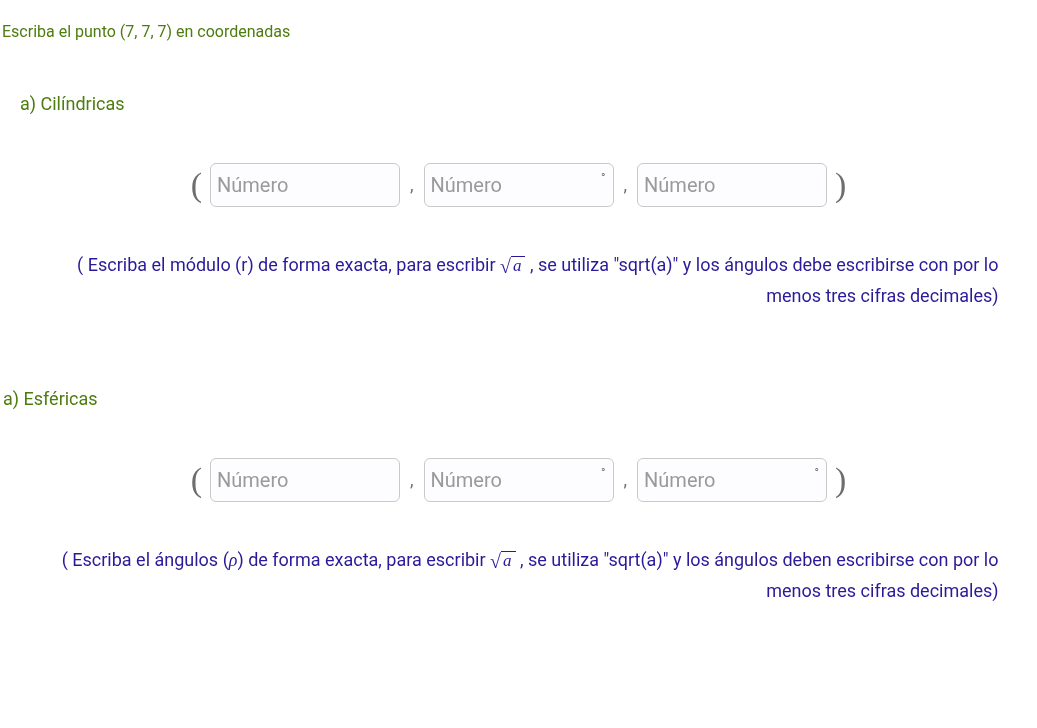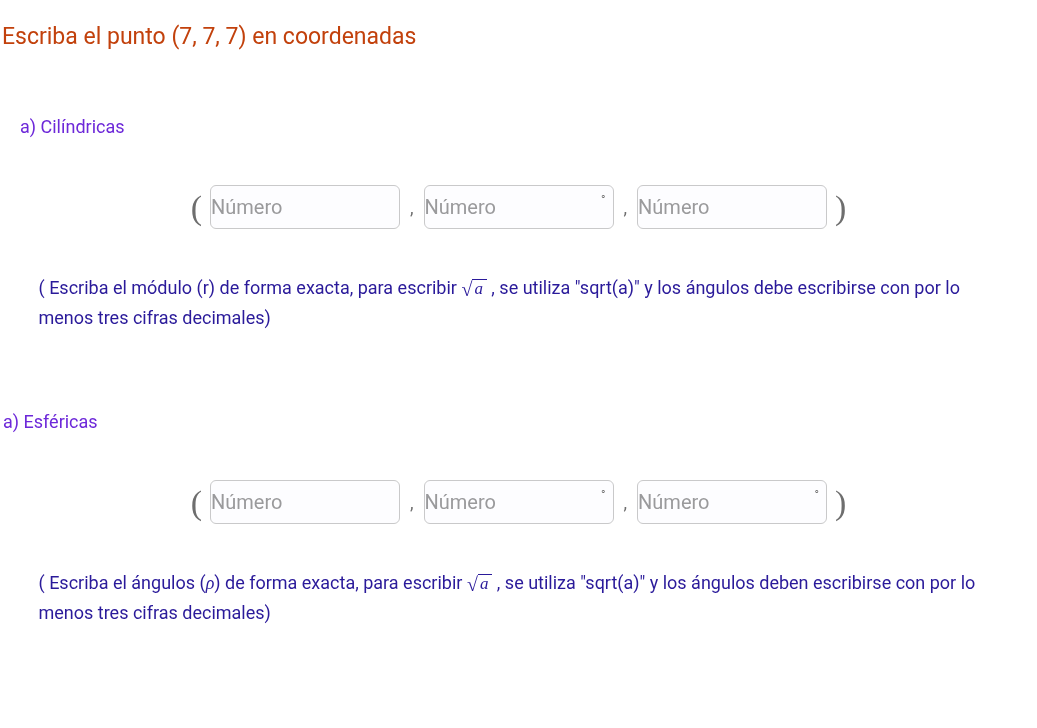--- a/index.html
+++ b/index.html
@@ -6,43 +6,43 @@
   body{
     font-family:"Roboto","Helvetica Neue",Arial,sans-serif;
     color:#6b6b6b;
     font-size:18px;
     line-height:1.5;
     width:1037px;
     height:728px;
     box-sizing:border-box;
     padding:20px 2px 0 2px;
   }
-  .prompt{color:#c2410c;font-size:23px;margin-bottom:58px;}
-  .part-label{color:#6d28d9;font-size:18px;margin-left:18px;margin-bottom:42px;}
+  .prompt{color:#4d7c0f;font-size:16px;margin-bottom:46px;}
+  .part-label{color:#4d7c0f;font-size:18px;margin-left:18px;margin-bottom:42px;}
   .part-label-b{margin-left:1px;}
   .entry-row{
     display:flex;align-items:center;justify-content:center;gap:8px;
     margin-bottom:40px;
   }
   .paren{font-size:34px;color:#6e6e6e;font-family:"Times New Roman",serif;}
   .comma{font-size:18px;color:#6e6e6e;padding:0 2px;}
   .field{position:relative;display:inline-block;}
   input.num{
     width:190px;height:44px;box-sizing:border-box;
-    padding:8px 0;font-size:20px;
+    padding:8px 6px;font-size:20px;
     border:1px solid #c9c9ca;border-radius:6px;
     background:#fdfdff;color:#333;
     font-family:inherit;outline:none;
   }
   input.num::placeholder{color:#9a9a9c;}
   .field .deg-inside{
     position:absolute;right:8px;top:6px;font-size:12px;color:#6e6e6e;
   }
   .hint{
-    text-align:left;font-size:18px;line-height:1.7;
+    text-align:right;font-size:18px;line-height:1.7;
     color:#2a1a9a;max-width:960px;margin:4px auto 74px auto;
     font-family:"Roboto","Helvetica Neue",Arial,sans-serif;
   }
   .hint-b{margin-bottom:20px;}
   
   .sqrt{display:inline-flex;align-items:flex-end;font-family:"Times New Roman",serif;font-style:italic;position:relative;top:2px;}
   .sqrt .surd{font-style:normal;font-size:20px;line-height:1;color:#2a1a9a;}
   .sqrt .radicand{
     border-top:1.2px solid #2a1a9a;padding:0 4px 0 2px;font-size:17px;color:#2a1a9a;line-height:1;position:relative;top:-2px;
   }

